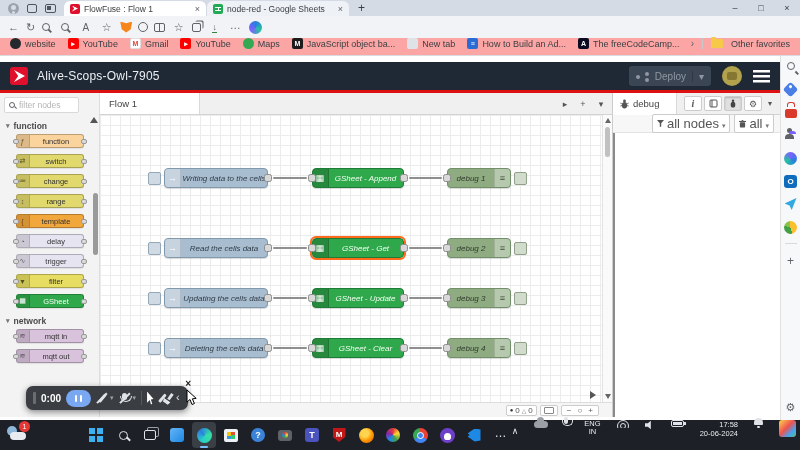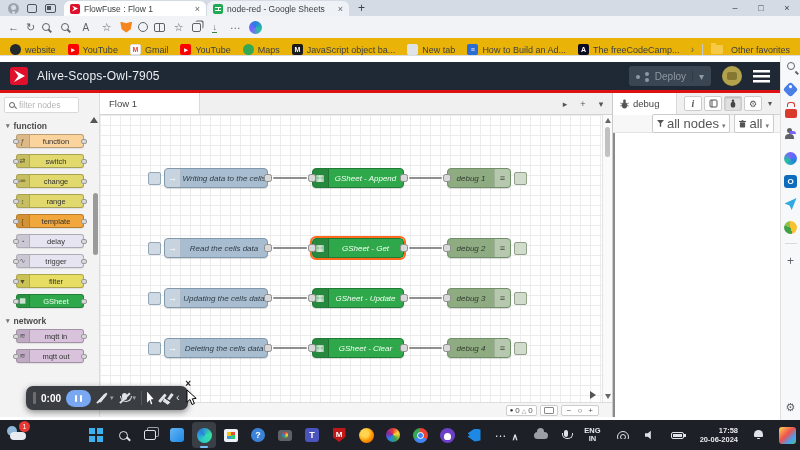--- a/index.html
+++ b/index.html
@@ -48,21 +48,21 @@
   .a-metamask{width:12px;height:11px;background:#f6851b;clip-path:polygon(50% 15%,100% 0,88% 70%,50% 100%,12% 70%,0 0);}
   .a-ext{width:10px;height:10px;border:1.5px solid #5f6368;border-radius:50%;}
   .a-split{width:11px;height:9px;border:1.4px solid #5f6368;border-radius:2px;background:linear-gradient(#5f6368,#5f6368) 50% 0/1.4px 100% no-repeat;}
   .a-favbar::after{content:"☆";font-size:11px;}
   .a-collections{width:9px;height:9px;border:1.4px solid #5f6368;border-radius:2px;box-shadow:2px -2px 0 -0.5px #f1f3f6,3px -3px 0 -0.5px #5f6368;}
   .a-download::after{content:"↓";font-size:9px;border-bottom:1.4px solid #35843b;padding-bottom:0;color:#5f6368;}
   .a-dots::after{content:"…";font-size:11px;letter-spacing:1px;margin-top:-4px;}
   .a-copilot{width:13px;height:13px;border-radius:50%;background:conic-gradient(#2a7de1,#25c2a0,#7b61ff,#2a7de1);}
 
   
-  .bookmarks { position:absolute; left:0; top:38px; width:800px; height:18px; background:#eab308; border-bottom:1px solid #dadce0; display:flex; align-items:flex-end; padding:0 10px; font-size:9px; color:#3c4043;}
+  .bookmarks { position:absolute; left:0; top:38px; width:800px; height:18px; background:#fca5a5; border-bottom:1px solid #dadce0; display:flex; align-items:flex-start; padding:0 10px; font-size:9px; color:#3c4043;}
   #bm-list { display:flex; align-items:center; gap:12px; }
   .bm { display:flex; align-items:center; gap:4px; white-space:nowrap; }
   .bi { width:11px; height:11px; border-radius:2px; display:flex; align-items:center; justify-content:center; font-size:7px; font-weight:bold; flex:none;}
   .bm-right { margin-left:auto; display:flex; align-items:center; gap:8px; }
   .bm-div { width:1px; height:11px; background:#c6c8cb; }
   .bm-folder { width:12px; height:9px; background:#f7c948; border-radius:1px; position:relative; }
   .bm-folder::before{content:"";position:absolute;top:-2px;left:0;width:5px;height:2px;background:#f7c948;border-radius:1px 1px 0 0;}
   .bm-chevron{ font-size:10px; color:#5f6368; }
 
   
@@ -231,21 +231,21 @@
   .k-mcafee::after{content:"M";font-size:8px;font-weight:bold;margin-top:-2px;}
   .k-firefox{width:15px;height:15px;border-radius:50%;background:radial-gradient(circle at 38% 35%,#ffd54f 0 28%,#ff9800 55%,#e65100 100%);}
   .k-photos{width:14px;height:14px;border-radius:50%;background:conic-gradient(#e53935,#fdd835,#43a047,#1e88e5,#8e24aa,#e53935);}
   .k-chrome{width:15px;height:15px;border-radius:50%;background:conic-gradient(#ea4335 0 33%,#4285f4 0 66%,#34a853 0);position:relative;}
   .k-chrome::after{content:"";position:absolute;left:4px;top:4px;width:5px;height:5px;border-radius:50%;background:#4285f4;border:1.5px solid #fff;}
   .k-github{width:15px;height:15px;border-radius:50%;background:#6e40c9;position:relative;}
   .k-github::after{content:"";position:absolute;left:4px;top:5px;width:7px;height:7px;border-radius:50% 50% 40% 40%;background:#fff;}
   .k-vscode{width:13px;height:13px;background:#1e88e5;clip-path:polygon(100% 8%,100% 92%,55% 100%,0 62%,18% 50%,0 38%,55% 0);}
   .k-more{color:#dfe3e8;font-size:12px;letter-spacing:1px;margin-top:-5px;}
   .k-more::after{content:"…";}
-  .tb-tray { position:absolute; right:4px; top:0; height:30px; display:flex; align-items:center; gap:16px; color:#e8eaed;font-weight:bold;}
+  .tb-tray { position:absolute; right:4px; top:0; height:30px; display:flex; align-items:flex-start; gap:16px; color:#e8eaed;}
   .tr-chev::after{content:"∧";font-size:9px;color:#dfe3e8;}
   .tr-cloud{width:14px;height:8px;position:relative;}
   .tr-cloud::before{content:"";position:absolute;left:3px;top:-3px;width:7px;height:7px;border-radius:50%;background:#9aa0a6;}
   .tr-cloud::after{content:"";position:absolute;left:0;top:1px;width:14px;height:7px;border-radius:4px;background:#9aa0a6;}
   .tr-mic{width:4px;height:7px;background:#dfe3e8;border-radius:2px;position:relative;margin-top:-3px;}
   .tr-mic::after{content:"";position:absolute;left:-2.5px;top:3px;width:9px;height:5px;border:1.3px solid #dfe3e8;border-top:none;border-radius:0 0 5px 5px;}
   .tr-lang{font-size:7.5px;line-height:8px;text-align:center;}
   .tr-wifi{width:12px;height:8px;position:relative;overflow:hidden;}
   .tr-wifi::before{content:"";position:absolute;left:0;top:0;width:12px;height:12px;border:1.8px solid #dfe3e8;border-radius:50%;box-sizing:border-box;}
   .tr-wifi::after{content:"";position:absolute;left:3px;top:3px;width:6px;height:6px;border:1.8px solid #dfe3e8;border-radius:50%;box-sizing:border-box;}

